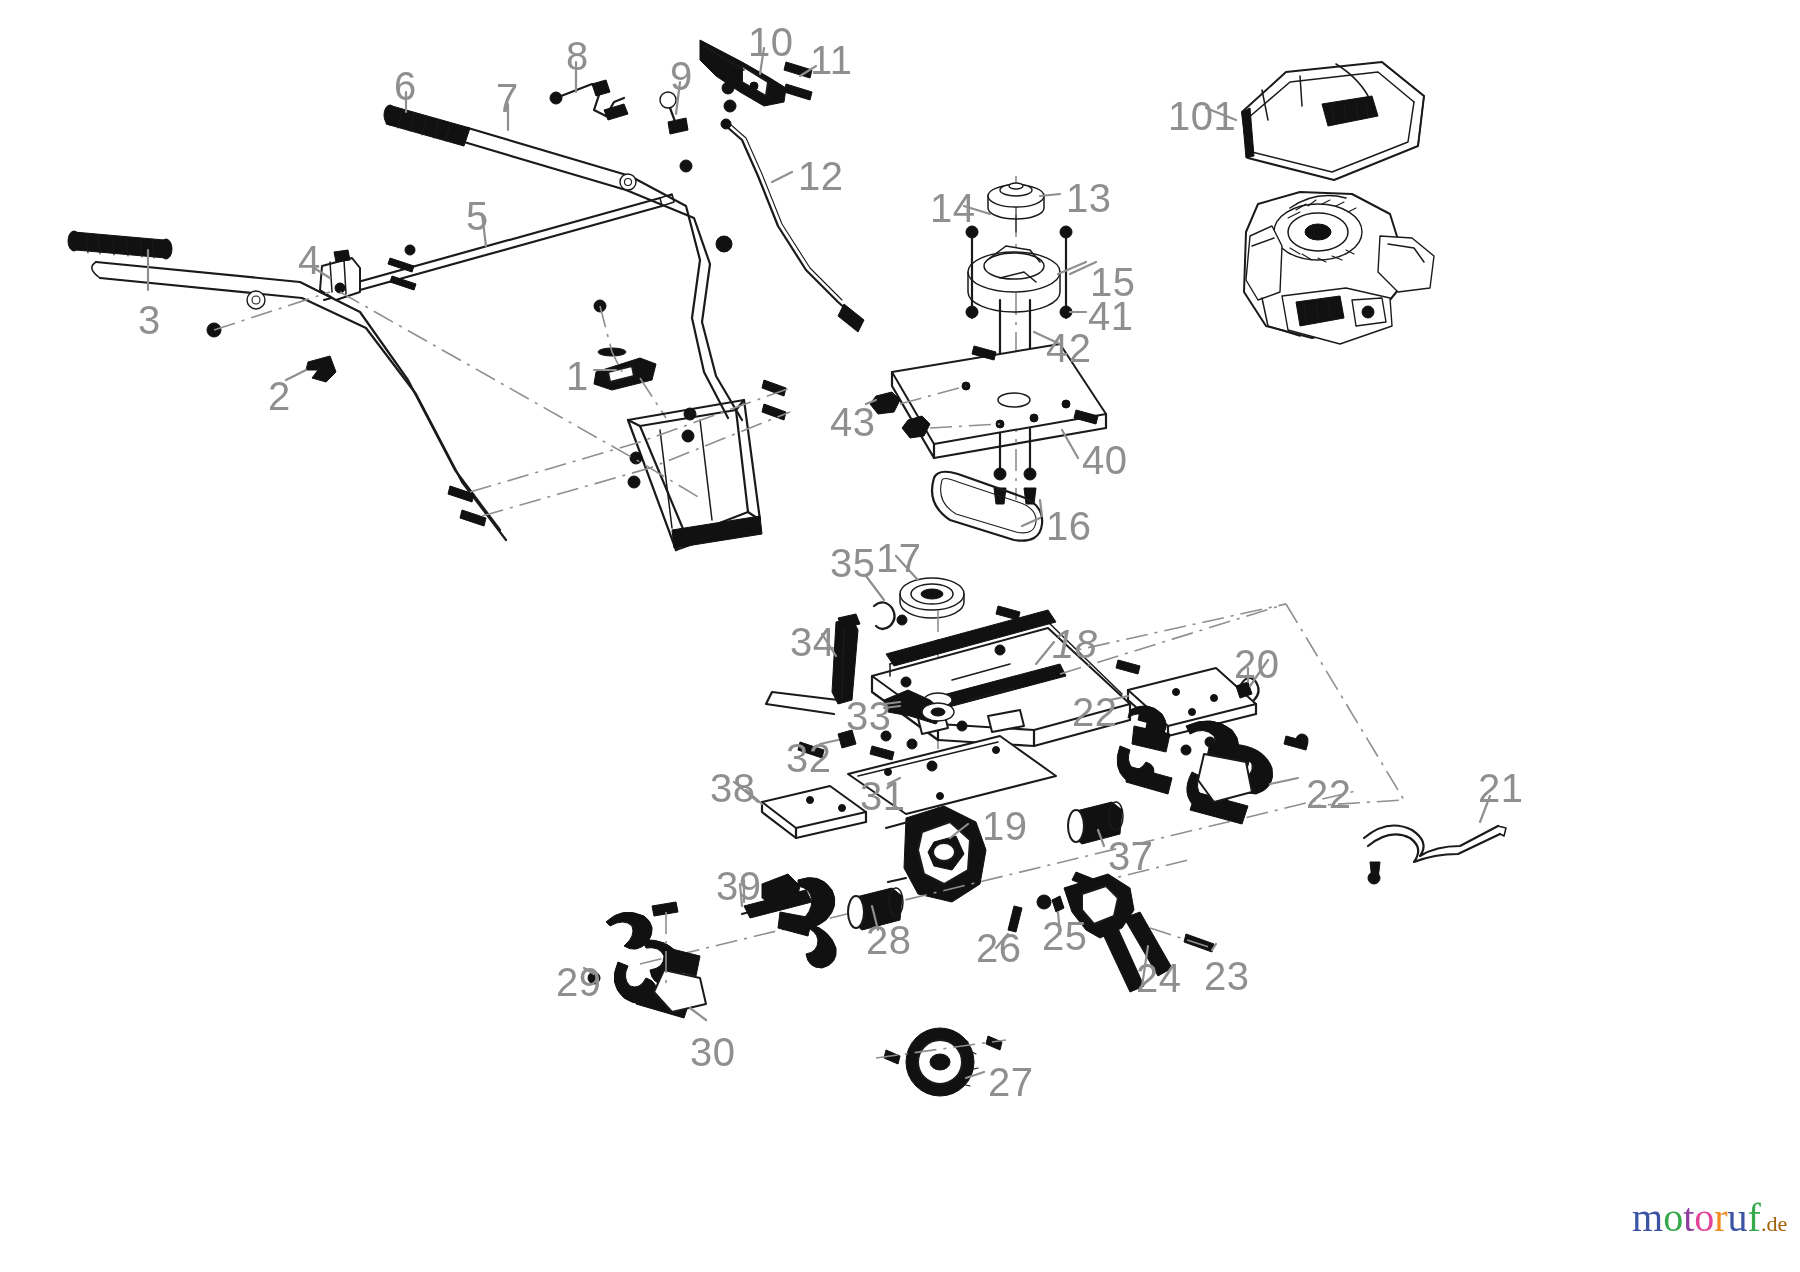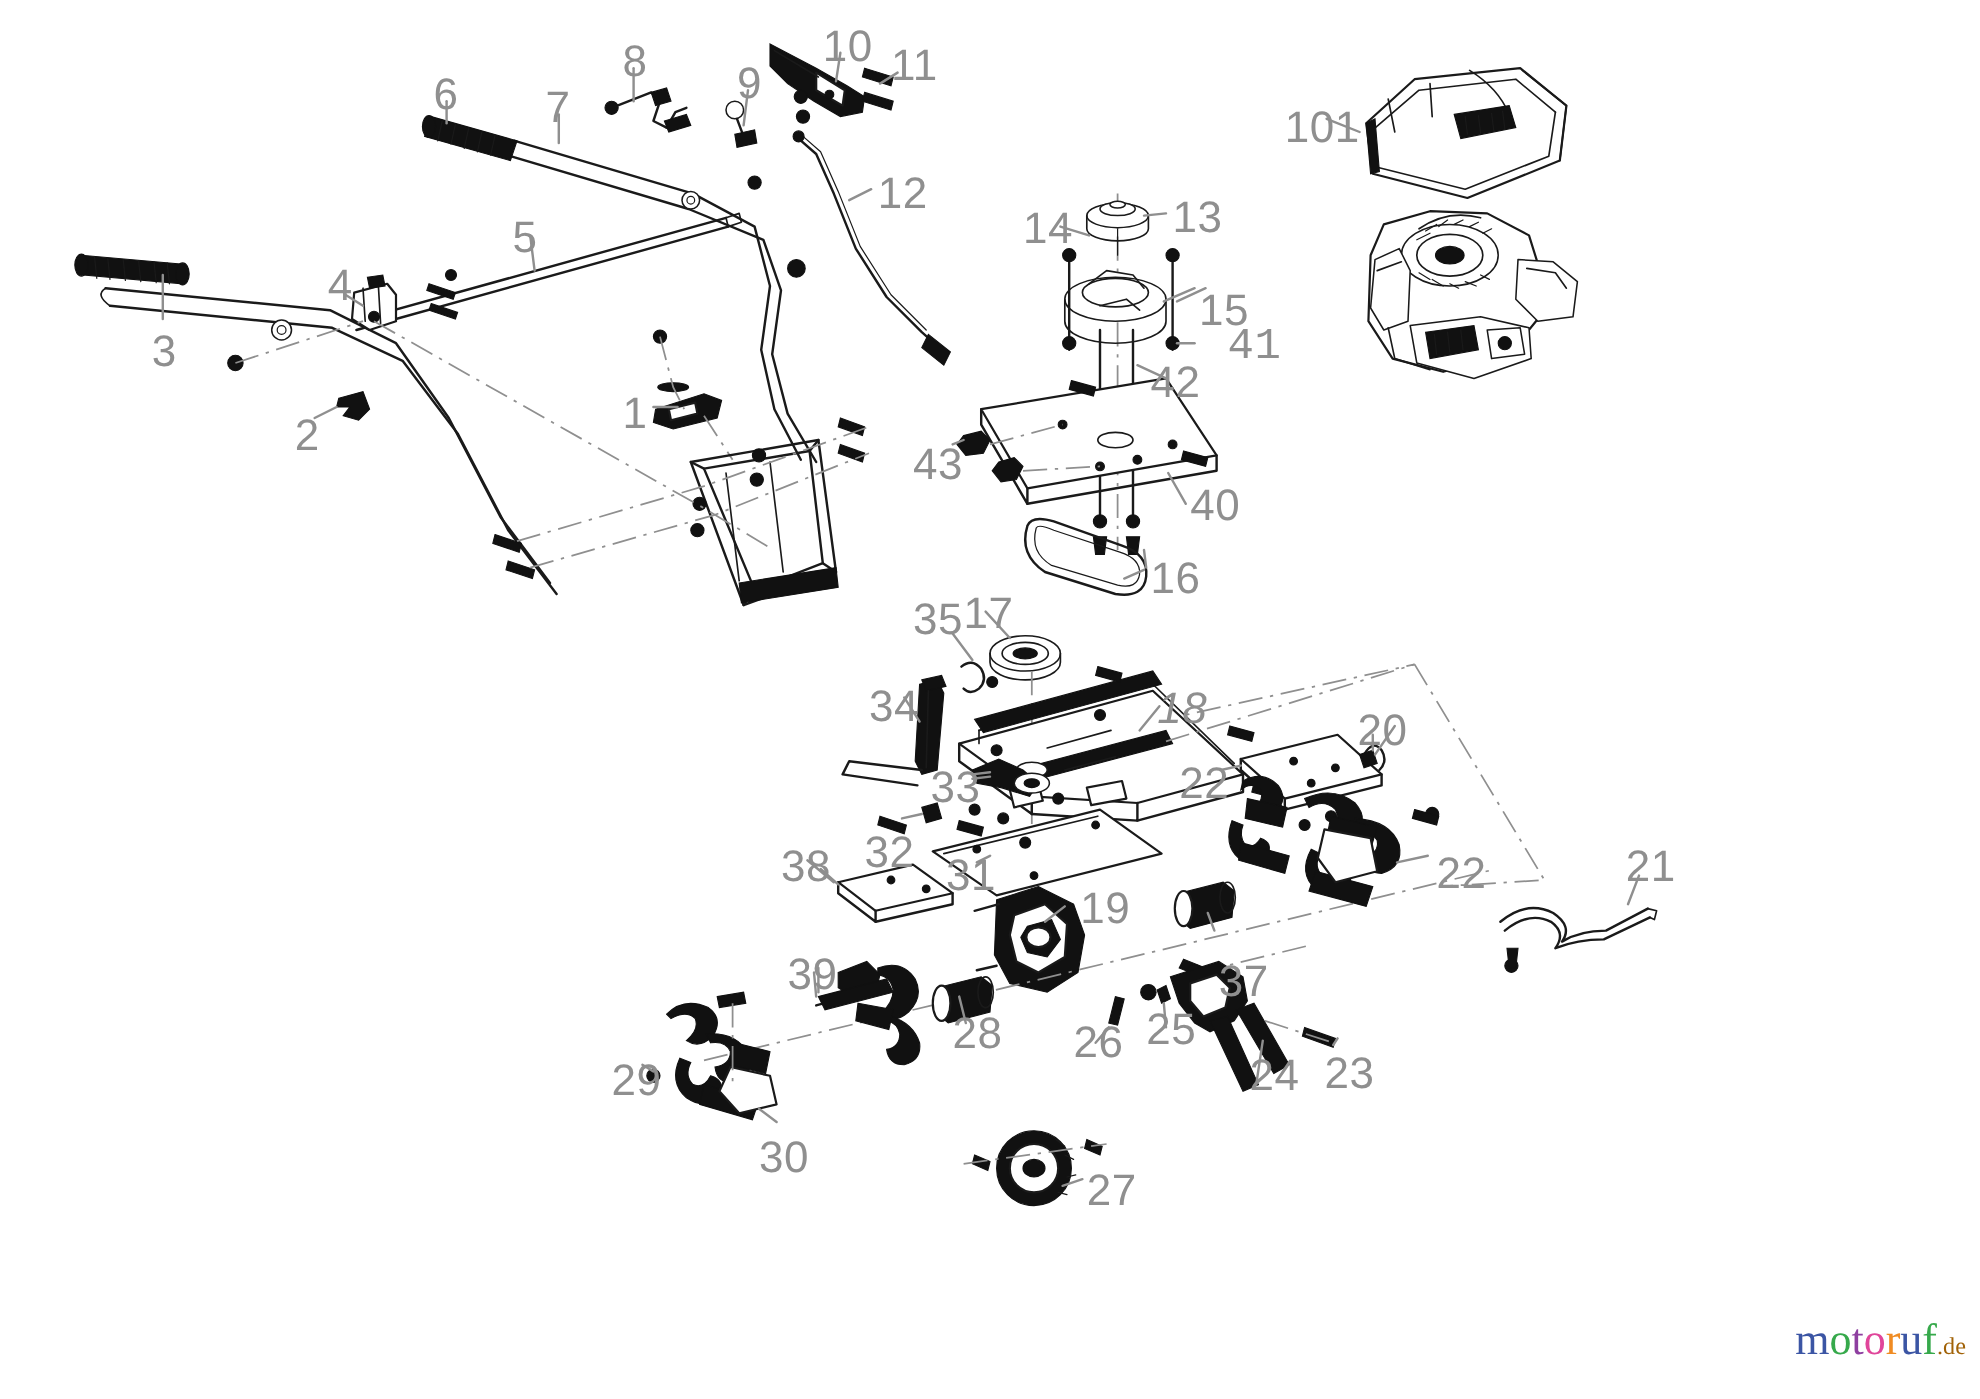--- a/index.html
+++ b/index.html
@@ -585,30 +585,30 @@
   <div class="callout" style="left:1306px; top:774px;">22</div>
   <div class="callout" style="left:1204px; top:956px;">23</div>
   <div class="callout" style="left:1136px; top:958px;">24</div>
   <div class="callout" style="left:1042px; top:916px;">25</div>
   <div class="callout" style="left:976px; top:928px;">26</div>
   <div class="callout" style="left:988px; top:1062px;">27</div>
   <div class="callout" style="left:866px; top:920px;">28</div>
   <div class="callout" style="left:556px; top:962px;">29</div>
   <div class="callout" style="left:690px; top:1032px;">30</div>
   <div class="callout" style="left:860px; top:776px;">31</div>
-  <div class="callout" style="left:786px; top:738px;margin-top:17px;">32</div>
+  <div class="callout" style="left:786px; top:738px;">32</div>
   <div class="callout" style="left:846px; top:696px;">33</div>
   <div class="callout" style="left:790px; top:622px;">34</div>
   <div class="callout" style="left:830px; top:543px;text-align:right;">35</div>
   <div class="callout" style="left:1072px; top:692px;">22</div>
-  <div class="callout" style="left:1108px; top:836px;margin-top:36px;">37</div>
+  <div class="callout" style="left:1108px; top:836px;">37</div>
   <div class="callout" style="left:710px; top:768px;">38</div>
   <div class="callout" style="left:716px; top:866px;">39</div>
   <div class="callout" style="left:1082px; top:440px;">40</div>
-  <div class="callout" style="left:1116px; top:296px;font-family:Liberation Mono, monospace;">41</div>
+  <div class="callout" style="left:1088px; top:296px;">41</div>
   <div class="callout" style="left:1046px; top:328px;">42</div>
   <div class="callout" style="left:830px; top:402px;">43</div>
   <div class="callout" style="left:1168px; top:96px;">101</div>
 
   <div id="watermark">
     <span class="wm-m">m</span><span class="wm-o1">o</span><span class="wm-t">t</span><span class="wm-o2">o</span><span class="wm-r">r</span><span class="wm-u">u</span><span class="wm-f">f</span><span class="wm-de">.de</span>
   </div>
 
 </div>
 

